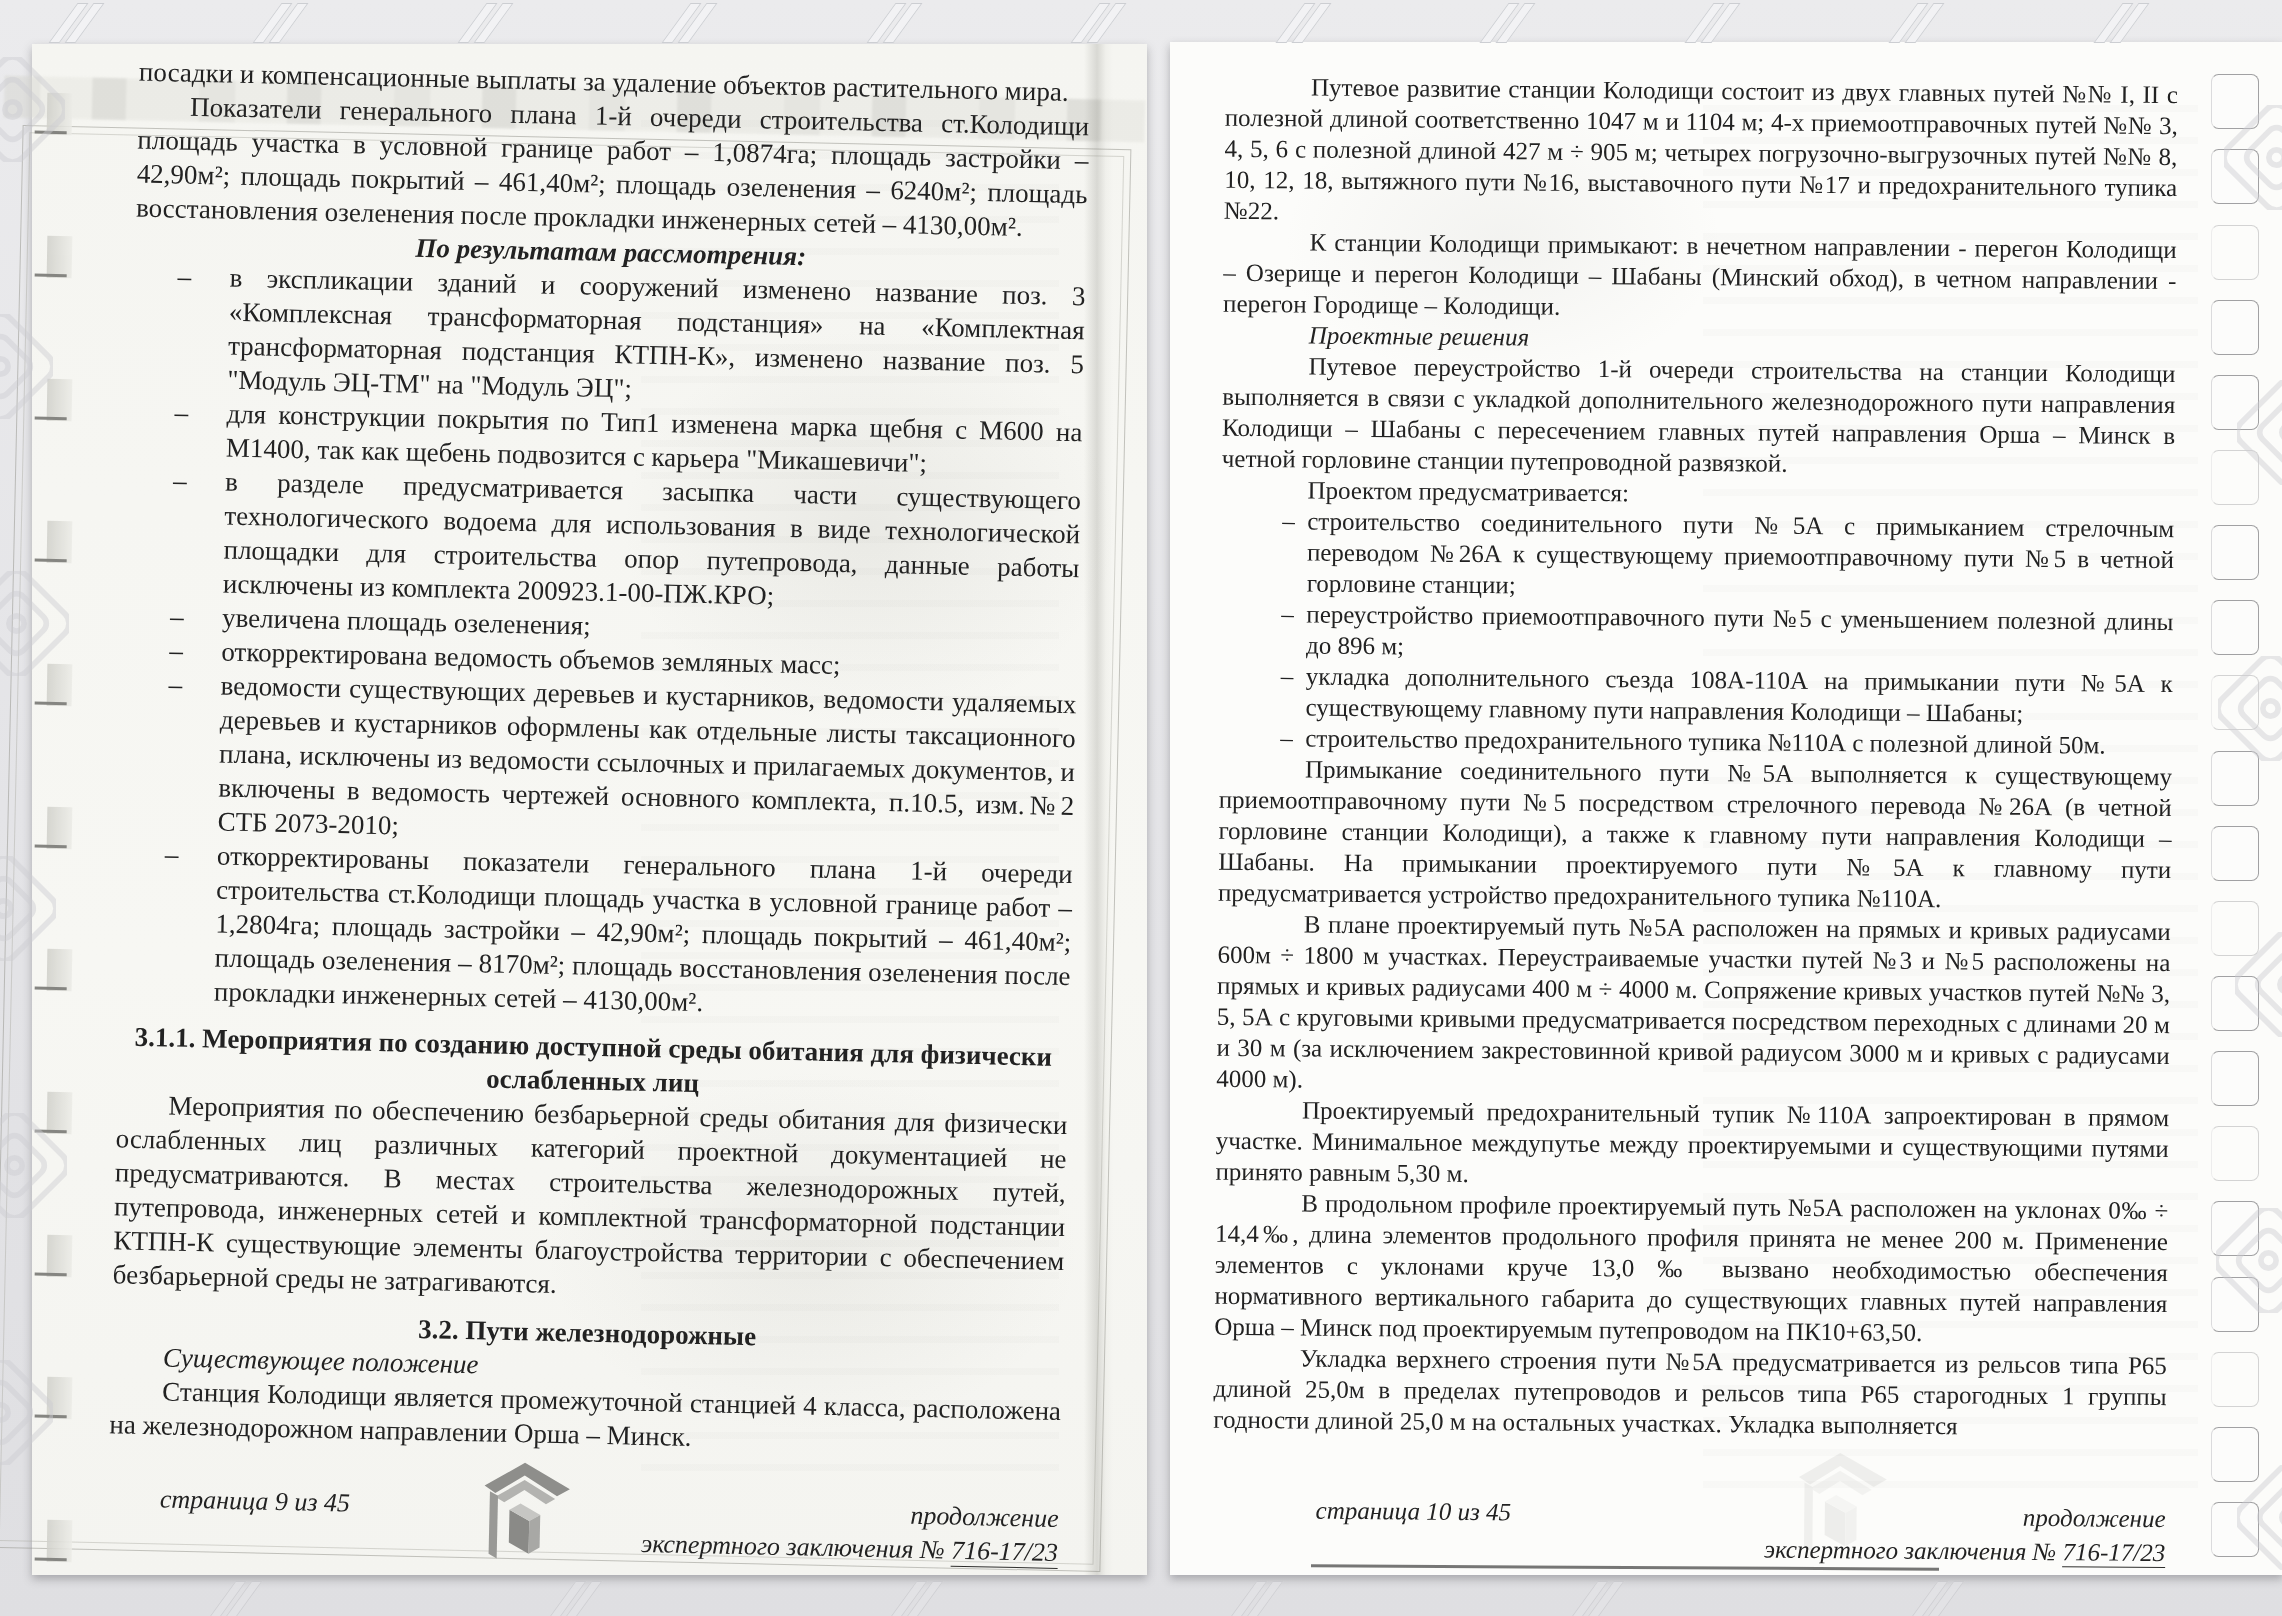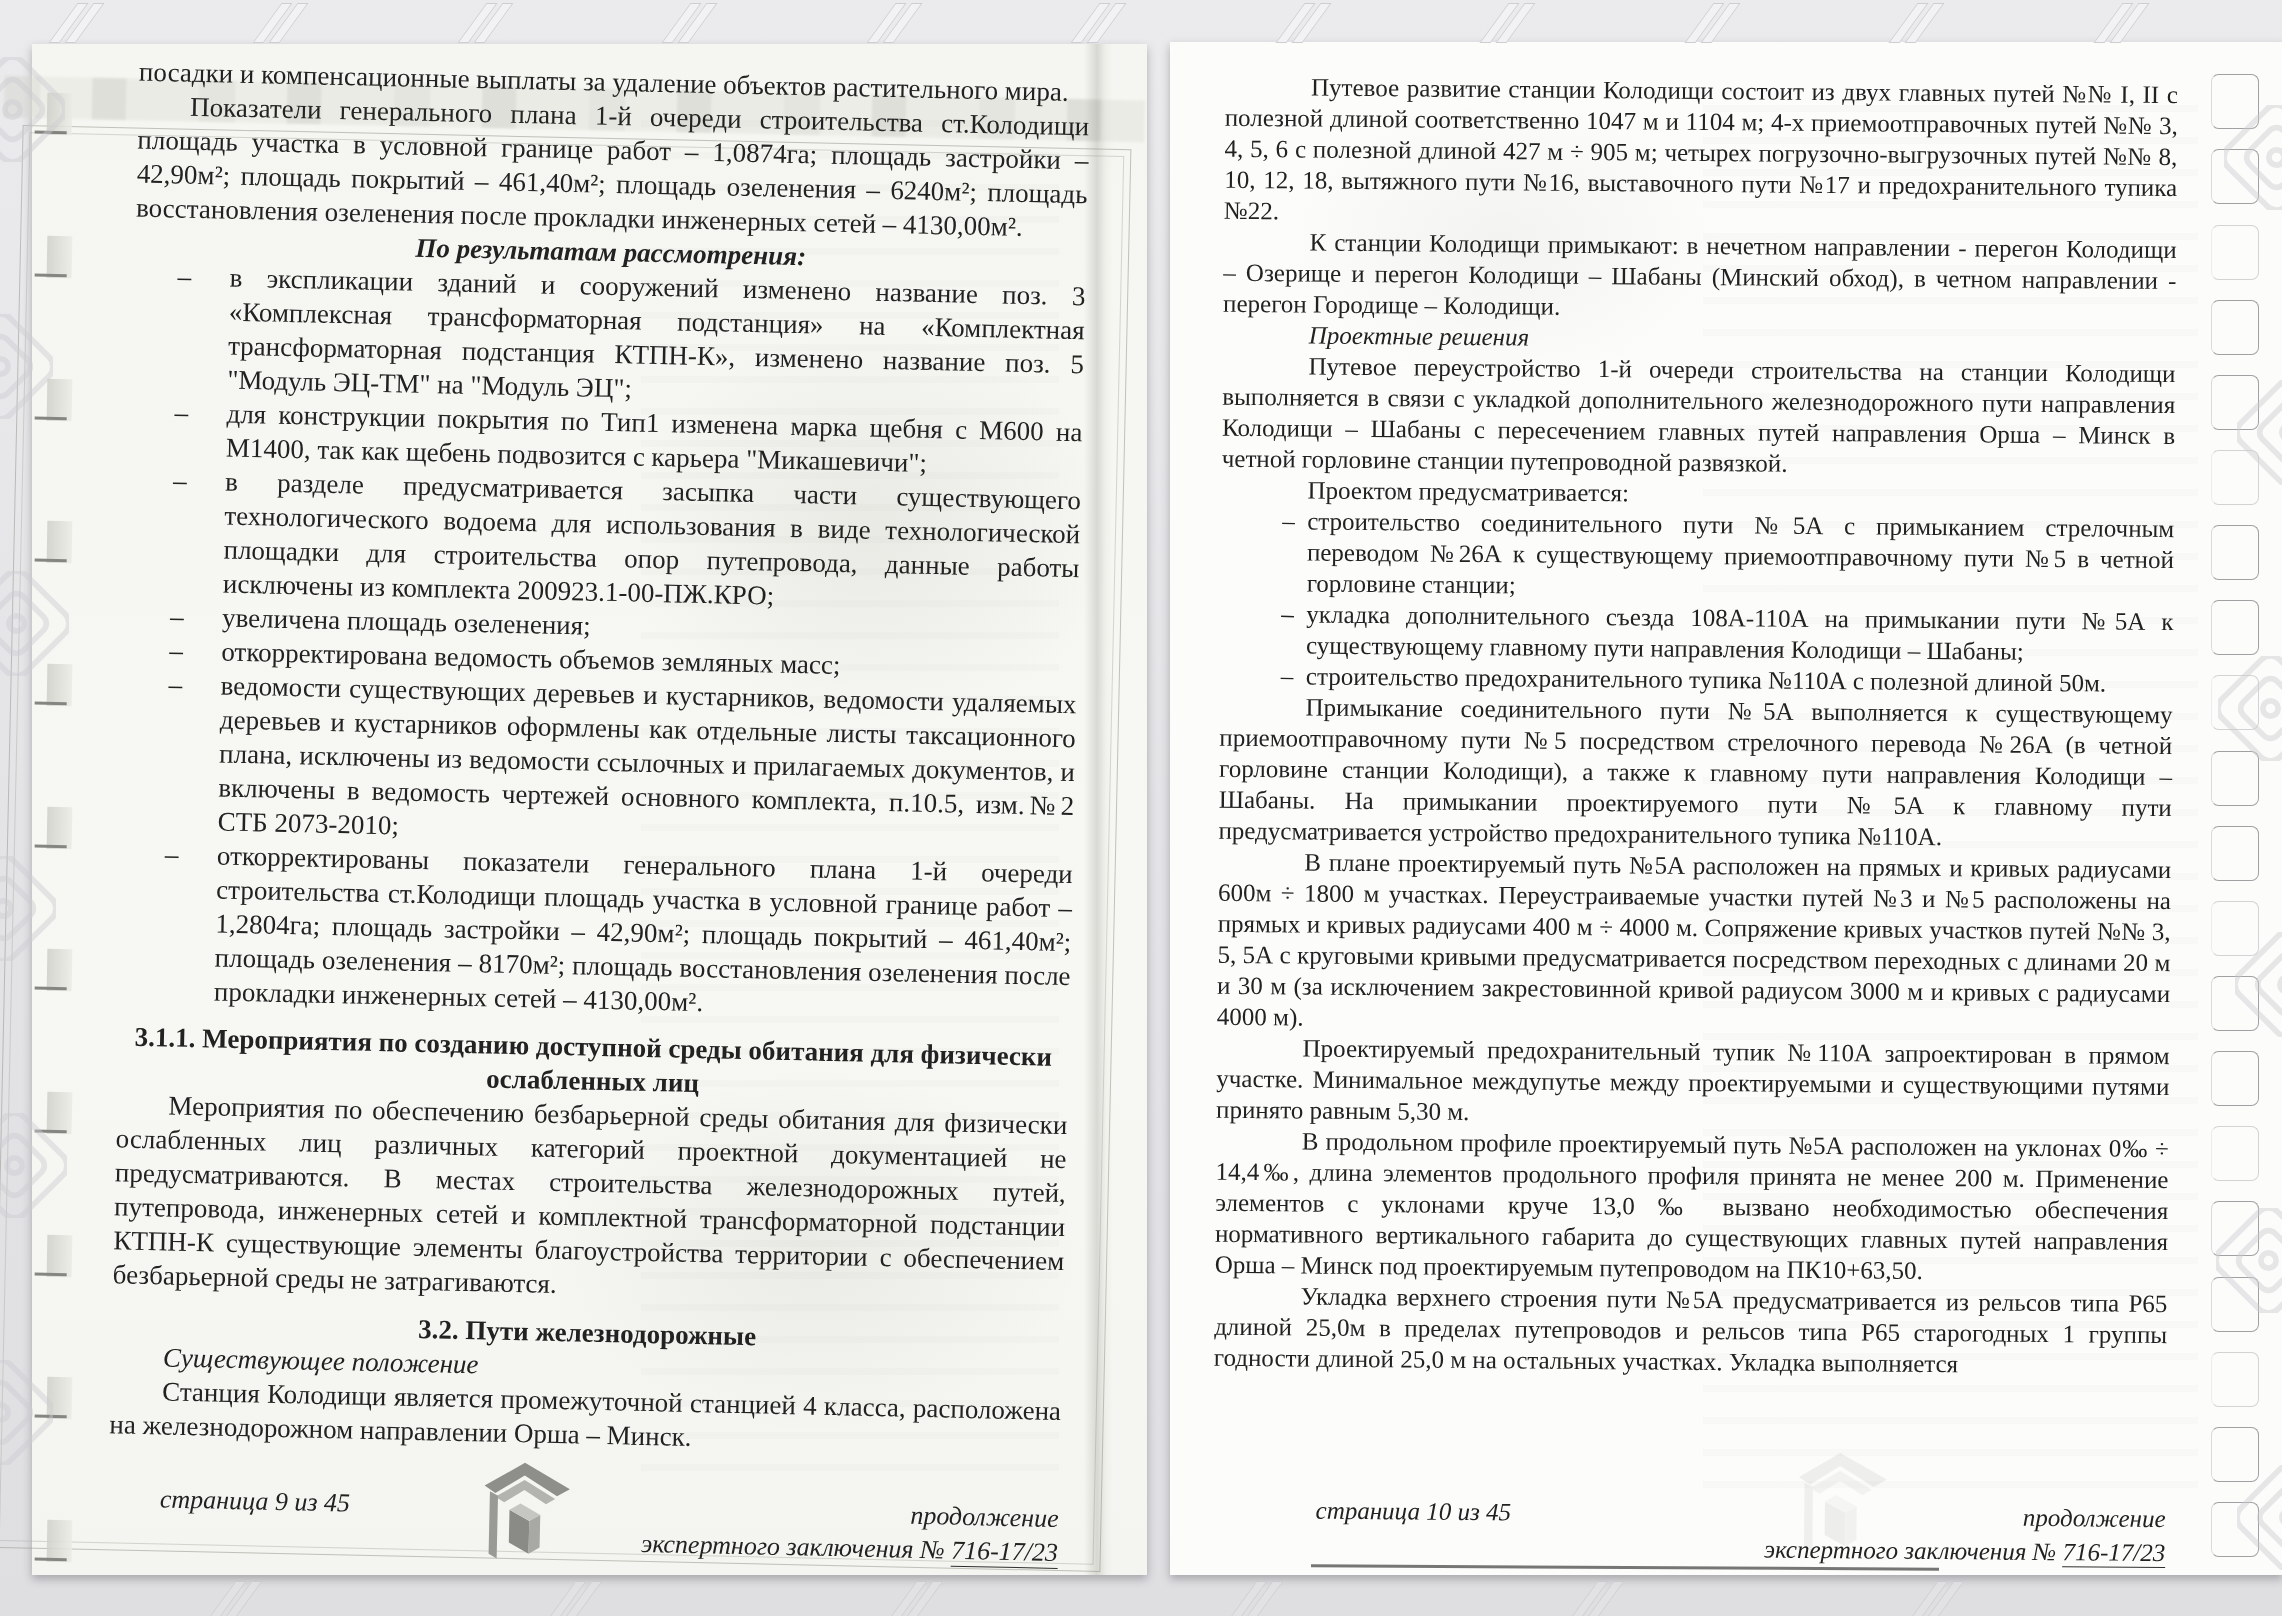--- a/index.html
+++ b/index.html
@@ -135,21 +135,21 @@
     <div class="rp-bottomline"></div>
 
     <div class="content rp-content">
       <p class="ind-r">Путевое развитие станции Колодищи состоит из двух главных путей №№ I, II с полезной длиной соответственно 1047 м и 1104 м; 4-х приемоотправочных путей №№ 3, 4, 5, 6 с полезной длиной 427 м ÷ 905 м; четырех погрузочно-выгрузочных путей №№ 8, 10, 12, 18, вытяжного пути №16, выставочного пути №17  и предохранительного тупика №22.</p>
       <p class="ind-r">К станции Колодищи примыкают: в нечетном направлении - перегон Колодищи – Озерище и перегон Колодищи – Шабаны (Минский обход), в четном направлении -  перегон Городище – Колодищи.</p>
       <p class="it ind-r">Проектные решения</p>
       <p class="ind-r">Путевое переустройство 1-й очереди строительства на станции Колодищи выполняется в связи с укладкой дополнительного железнодорожного пути направления Колодищи – Шабаны с пересечением главных путей направления Орша – Минск в четной горловине станции путепроводной развязкой.</p>
       <p class="ind-r">Проектом предусматривается:</p>
       <ul class="blist rp">
         <li><span class="dash">–</span><span>строительство соединительного пути №5А с примыканием стрелочным переводом №26А  к существующему приемоотправочному пути №5 в четной горловине станции;</span></li>
-        <li><span class="dash">–</span></li>
+        <li><span class="dash">–</span><span>переустройство приемоотправочного пути №5 с уменьшением полезной длины до 896 м;</span></li>
         <li><span class="dash">–</span><span>укладка дополнительного съезда 108А-110А на примыкании пути №5А к существующему главному пути направления Колодищи – Шабаны;</span></li>
         <li><span class="dash">–</span><span>строительство предохранительного тупика №110А с полезной длиной 50м.</span></li>
       </ul>
       <p class="ind-r">Примыкание соединительного пути №5А выполняется к существующему приемоотправочному пути №5 посредством стрелочного перевода №26А (в четной горловине станции Колодищи), а также к главному пути направления Колодищи – Шабаны. На примыкании проектируемого пути №5А к главному пути предусматривается устройство предохранительного тупика №110А.</p>
       <p class="ind-r">В плане проектируемый путь №5А расположен на прямых и кривых радиусами 600м ÷ 1800 м участках. Переустраиваемые участки путей №3 и №5 расположены на прямых и кривых радиусами 400 м ÷ 4000 м. Сопряжение кривых участков путей №№ 3, 5, 5А с круговыми кривыми предусматривается посредством переходных с длинами 20 м и 30 м (за исключением закрестовинной кривой радиусом 3000 м и кривых с радиусами 4000 м).</p>
       <p class="ind-r">Проектируемый предохранительный тупик №110А запроектирован в прямом участке. Минимальное междупутье между проектируемыми и существующими путями принято равным 5,30 м.</p>
       <p class="ind-r">В продольном профиле проектируемый путь №5А расположен на уклонах 0‰ ÷ 14,4‰, длина элементов продольного профиля принята не менее 200 м. Применение элементов с уклонами круче 13,0 ‰ вызвано необходимостью обеспечения нормативного вертикального габарита до существующих главных путей направления Орша – Минск под проектируемым путепроводом на ПК10+63,50.</p>
       <p class="ind-r">Укладка верхнего строения пути №5А предусматривается из рельсов типа Р65 длиной 25,0м в пределах путепроводов и рельсов типа Р65 старогодных 1 группы годности длиной 25,0 м на остальных участках. Укладка выполняется</p>
 
       <svg class="logo rp-logo" viewBox="0 0 130 138">

